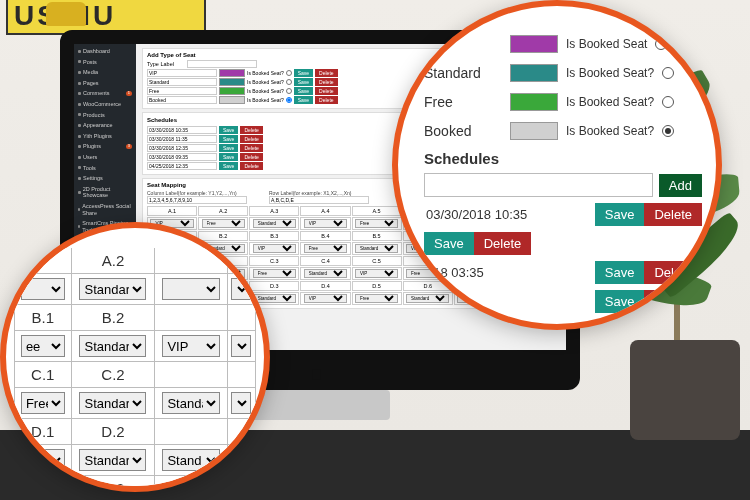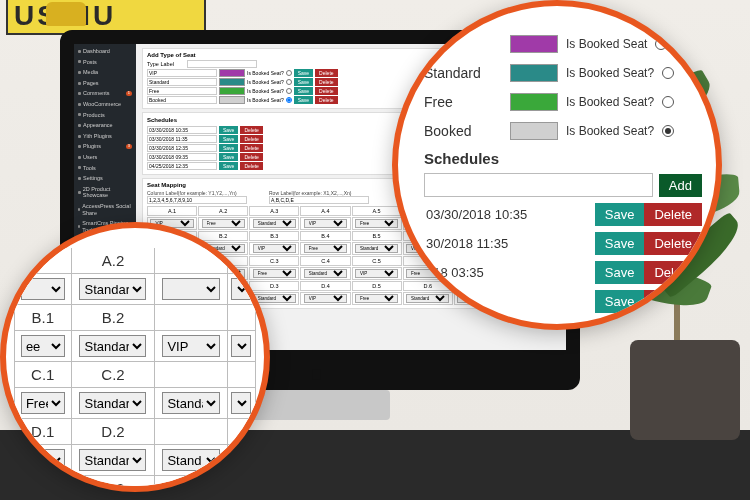--- a/index.html
+++ b/index.html
@@ -351,21 +351,20 @@
         <div class="sched">
           <input style="">
           <button class="addb">Add</button>
         </div>
         <div class="srow">
           <span class="t">03/30/2018 10:35</span>
           <button class="sb" style="background:#1a9688">Save</button>
           <button class="sb" style="background:#b02828">Delete</button>
         </div>
         <div class="srow">
-          <span class="t">30/2018 11:35</span>
           <button class="sb" style="background:#1a9688">Save</button>
           <button class="sb" style="background:#b02828">Delete</button>
         </div>
         <div class="srow">
           <span class="t">018 03:35</span>
           <button class="sb" style="background:#1a9688">Save</button>
           <button class="sb" style="background:#b02828">Delete</button>
         </div>
         <div class="srow">
           <span class="t"></span>

